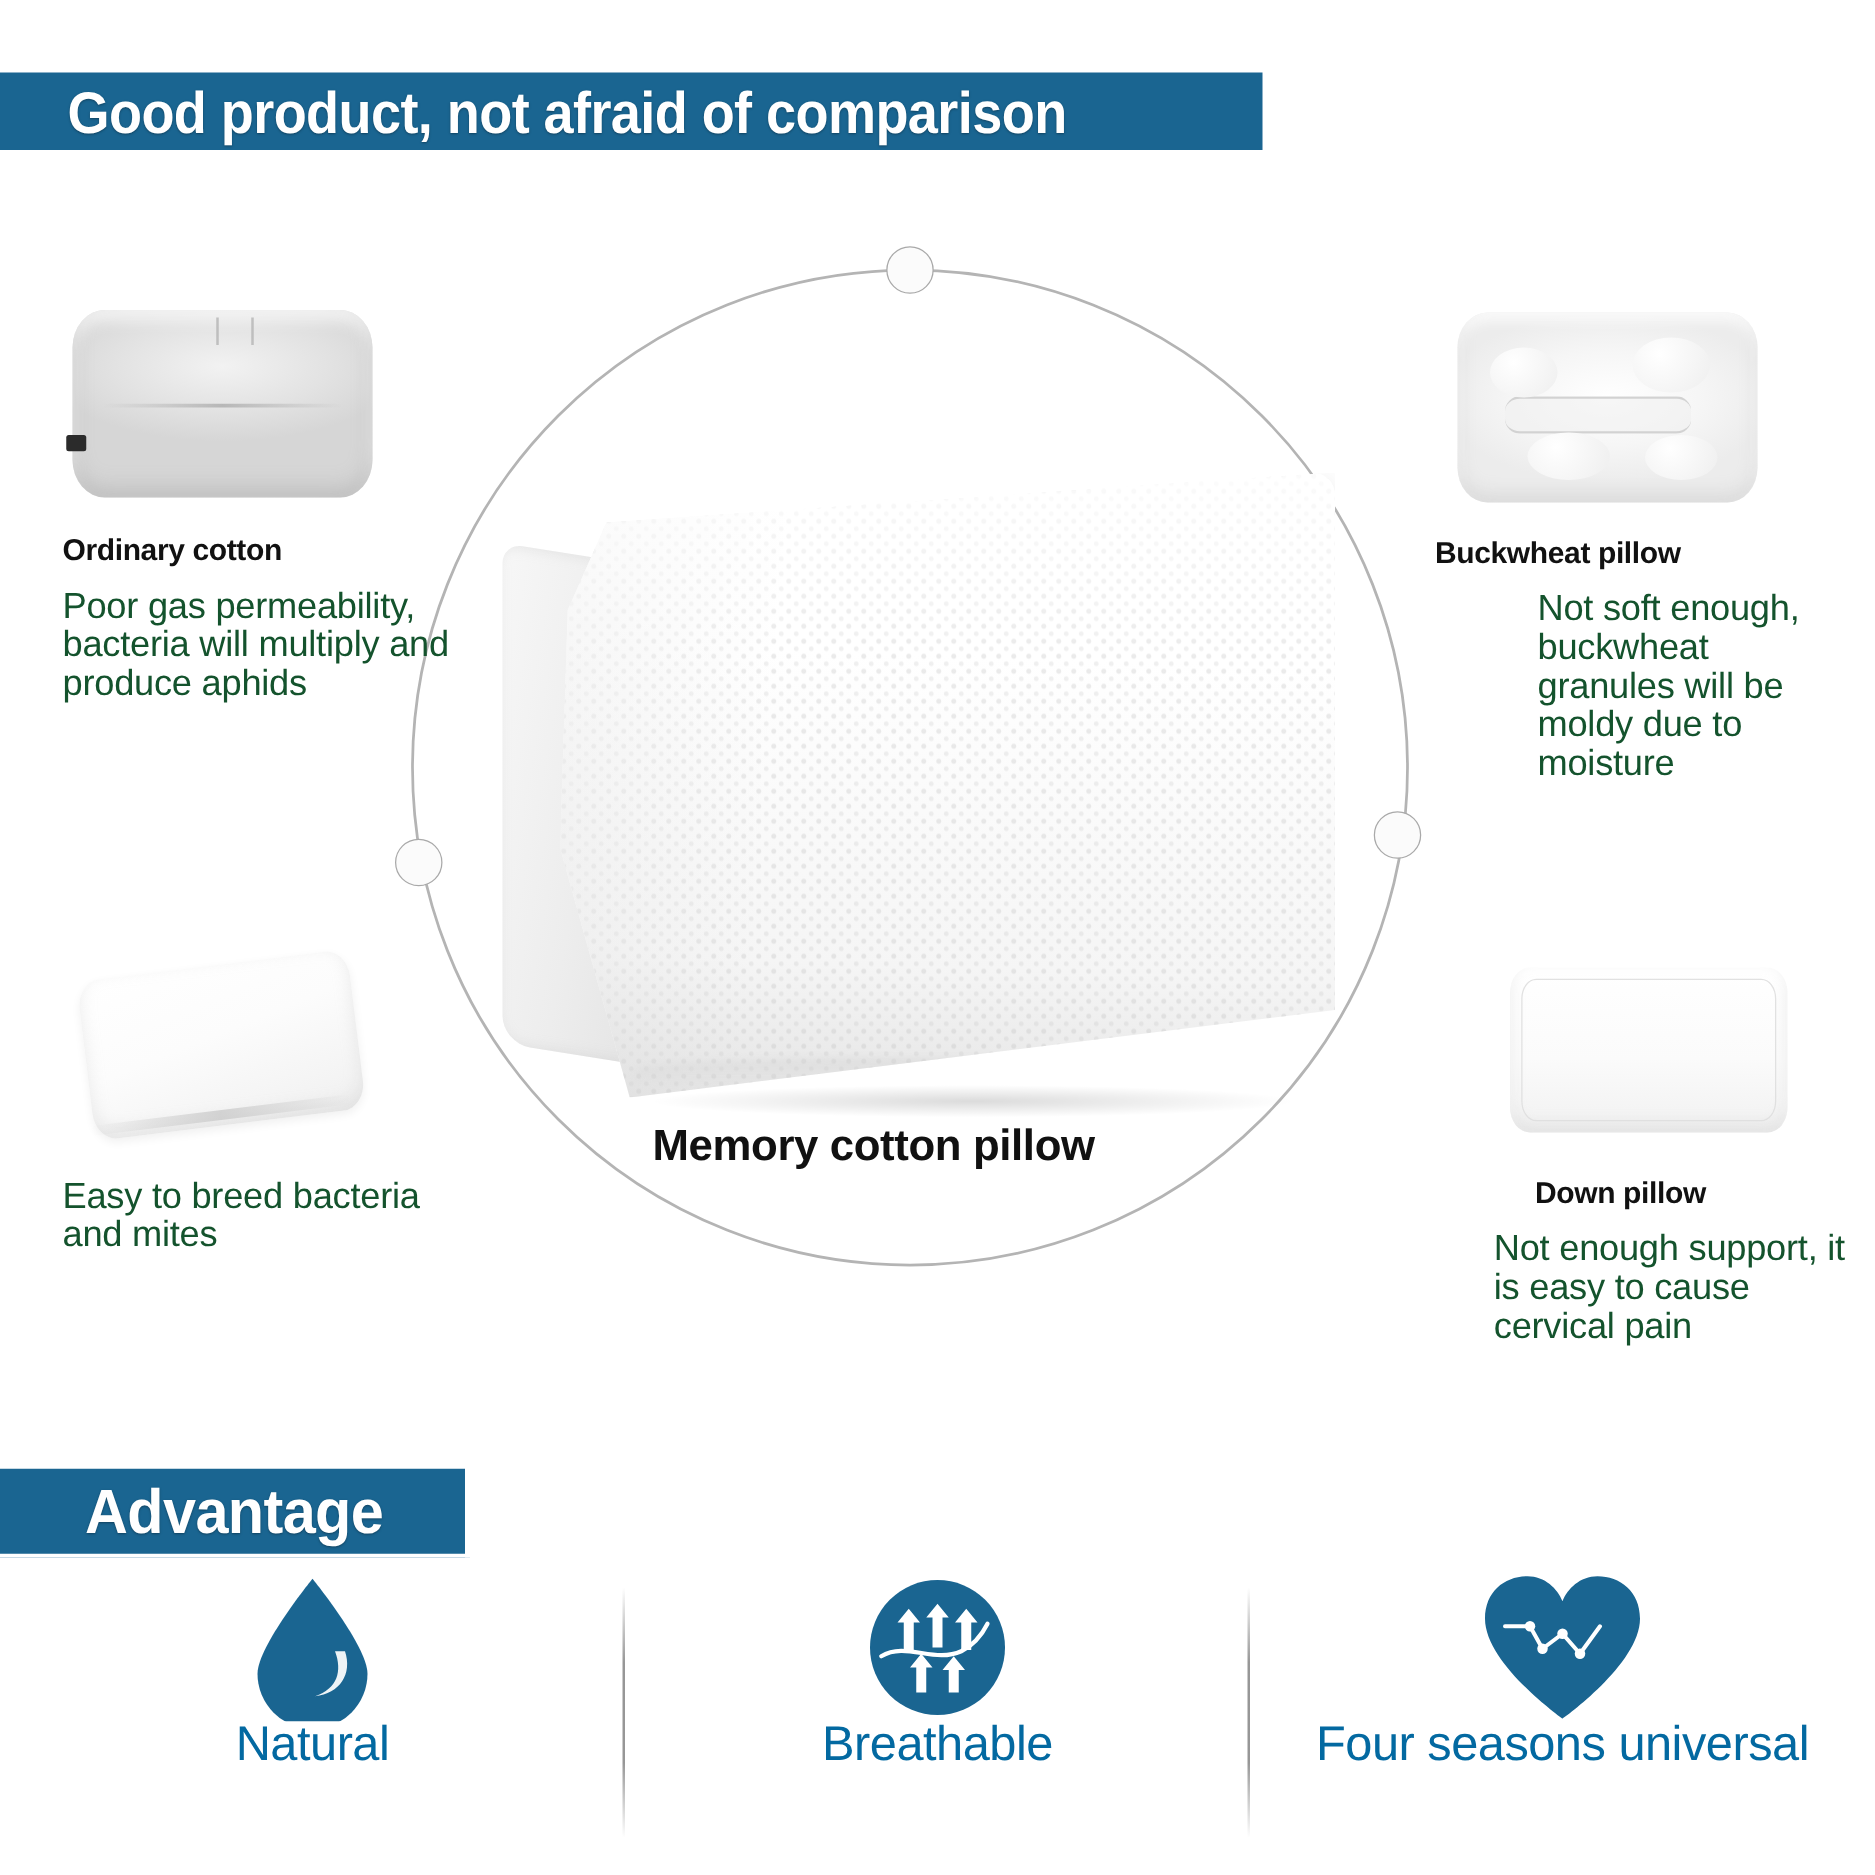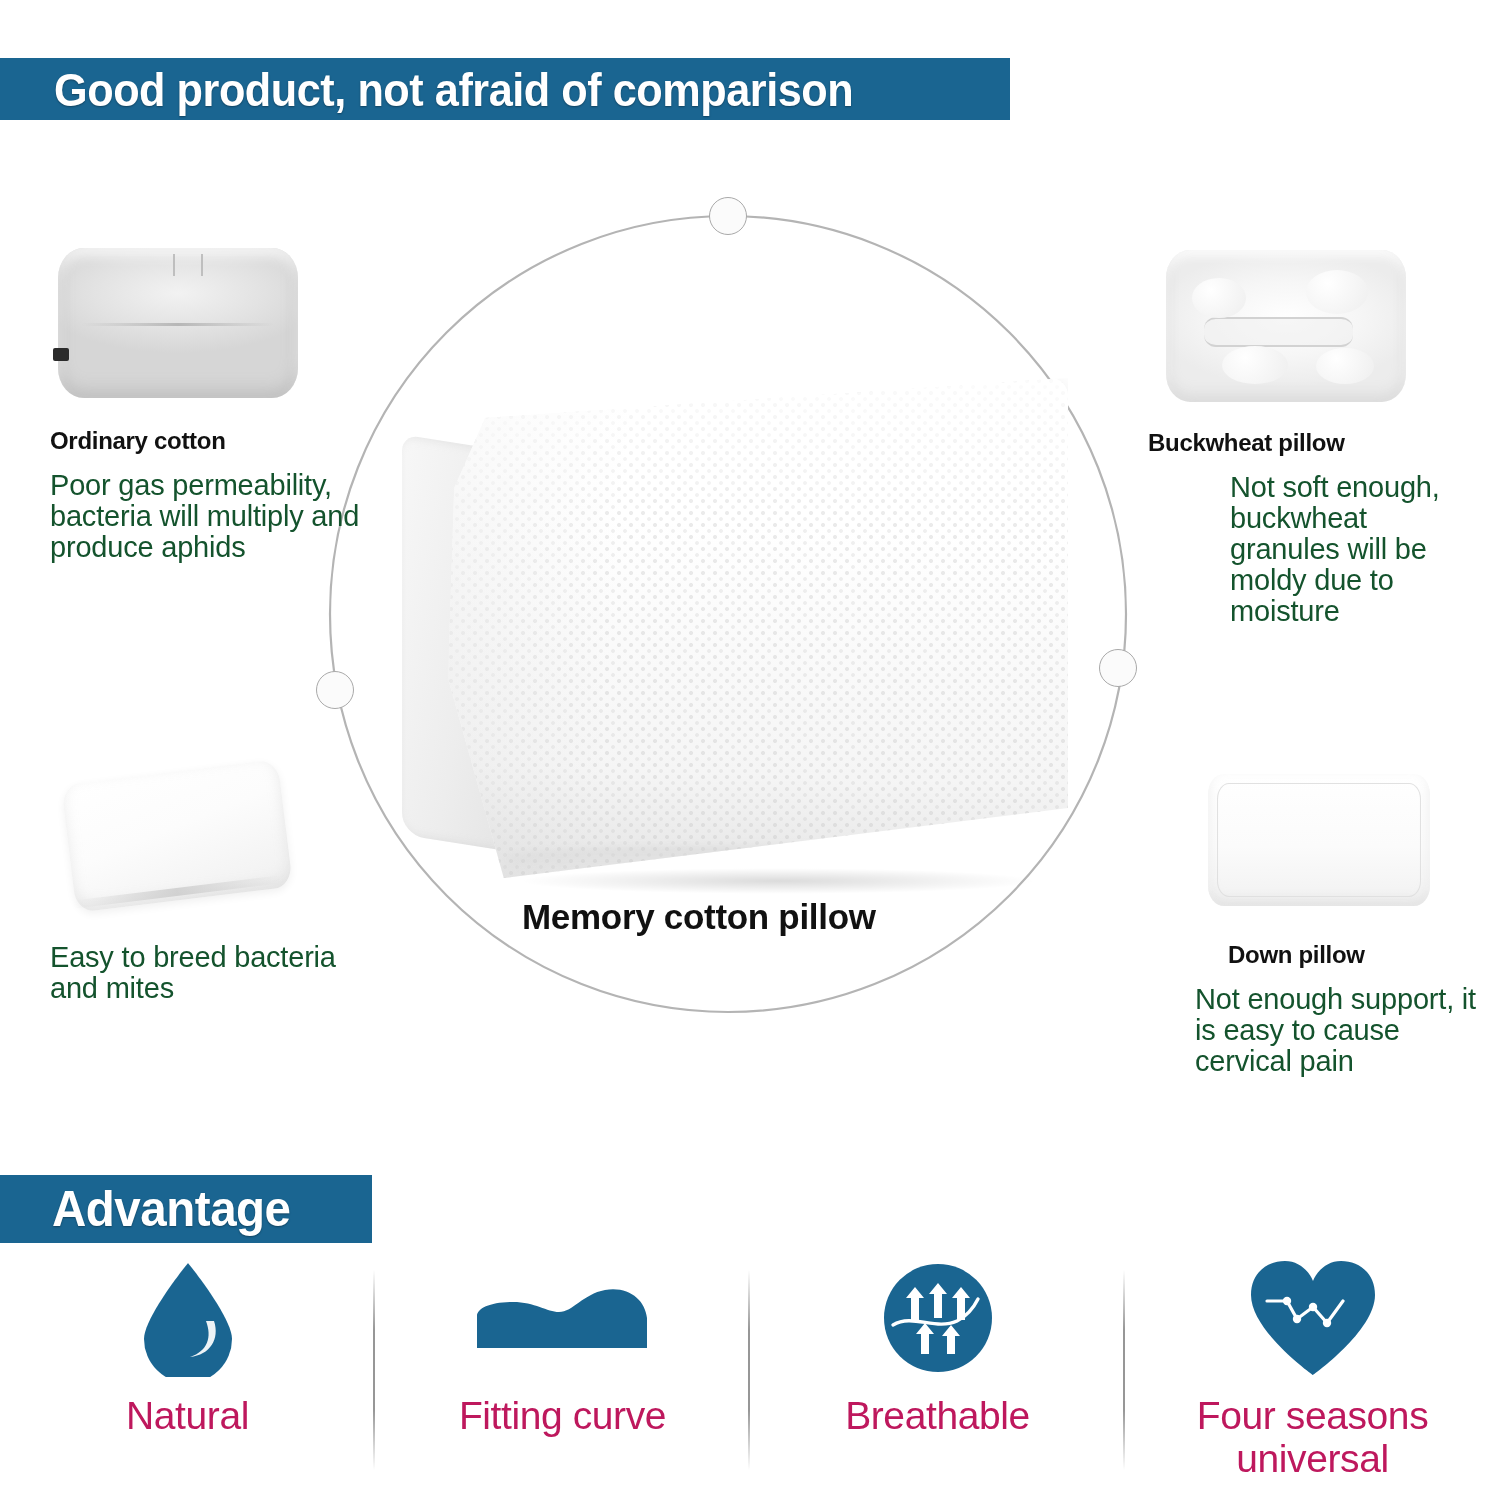--- a/index.html
+++ b/index.html
@@ -30,21 +30,21 @@
   #headline-banner{
     left:0;top:58px;width:1010px;height:62px;
     padding-left:54px;
   }
   #headline-banner .banner-text{
     font-size:47px;line-height:47px;
     transform:scaleX(.92);transform-origin:left center;
   }
   #advantage-banner{
     left:0;top:1172px;width:376px;height:74px;
-    padding-left:52px;
+    padding-left:68px;
     border-right:4px solid #ffffff;
     border-top:3px solid #ffffff;
     border-bottom:3px solid #ffffff;
   }
   #advantage-banner .banner-text{
     font-size:50px;line-height:50px;
     transform:scaleX(.95);transform-origin:left center;
   }
 
   
@@ -208,23 +208,23 @@
   .adv-cell{
     flex:1;display:flex;flex-direction:column;align-items:center;
     position:relative;
   }
   .adv-divider{
     position:absolute;top:8px;right:0;width:2px;height:200px;
     background:linear-gradient(180deg,rgba(120,120,120,0),rgba(95,95,95,.65) 30%,rgba(95,95,95,.65) 70%,rgba(120,120,120,0));
   }
   .adv-icon{height:112px;display:flex;align-items:center;justify-content:center;}
   .adv-label{
-    margin-top:20px;
+    margin-top:0;
     font-size:39px;line-height:43px;
-    color:#be185d;
+    color:#0369a1;
     text-align:center;
     letter-spacing:-0.4px;
   }
 </style>
 </head>
 <body>
 
 <div id="stage">
 
   <div id="headline-banner" class="banner">
@@ -309,29 +309,20 @@
       <div class="adv-icon">
         <svg width="104" height="118" viewBox="0 0 104 118">
           <path d="M52 4 C52 4 8 58 8 80 A44 44 0 0 0 96 80 C96 58 52 4 52 4 Z" fill="#1a6591"></path>
           <path d="M78 62 C84 80 74 96 54 98 C72 92 76 78 70 62 Z" fill="#ffffff" opacity="0.92"></path>
         </svg>
       </div>
       <div class="adv-label">Natural</div>
       <div class="adv-divider"></div>
     </div>
 
-    <div class="adv-cell">
-      <div class="adv-icon">
-        <svg width="180" height="80" viewBox="0 0 180 80">
-          <path d="M4 70 L4 38 C4 30 18 24 40 24 C62 24 74 34 86 34 C100 34 110 16 132 12 C156 8 172 22 174 40 L174 70 Z" fill="#1a6591"></path>
-        </svg>
-      </div>
-      <div class="adv-label">Fitting curve</div>
-      <div class="adv-divider"></div>
-    </div>
 
     <div class="adv-cell">
       <div class="adv-icon">
         <svg width="118" height="118" viewBox="0 0 118 118">
           <circle cx="59" cy="59" r="54" fill="#1a6591"></circle>
           <g fill="#ffffff">
             <path d="M36 28 l9 11 h-5 v22 h-8 V39 h-5 z"></path>
             <path d="M59 24 l9 11 h-5 v24 h-8 V35 h-5 z"></path>
             <path d="M82 28 l9 11 h-5 v22 h-8 V39 h-5 z"></path>
             <path d="M46 64 l9 11 h-5 v20 h-8 V75 h-5 z"></path>

